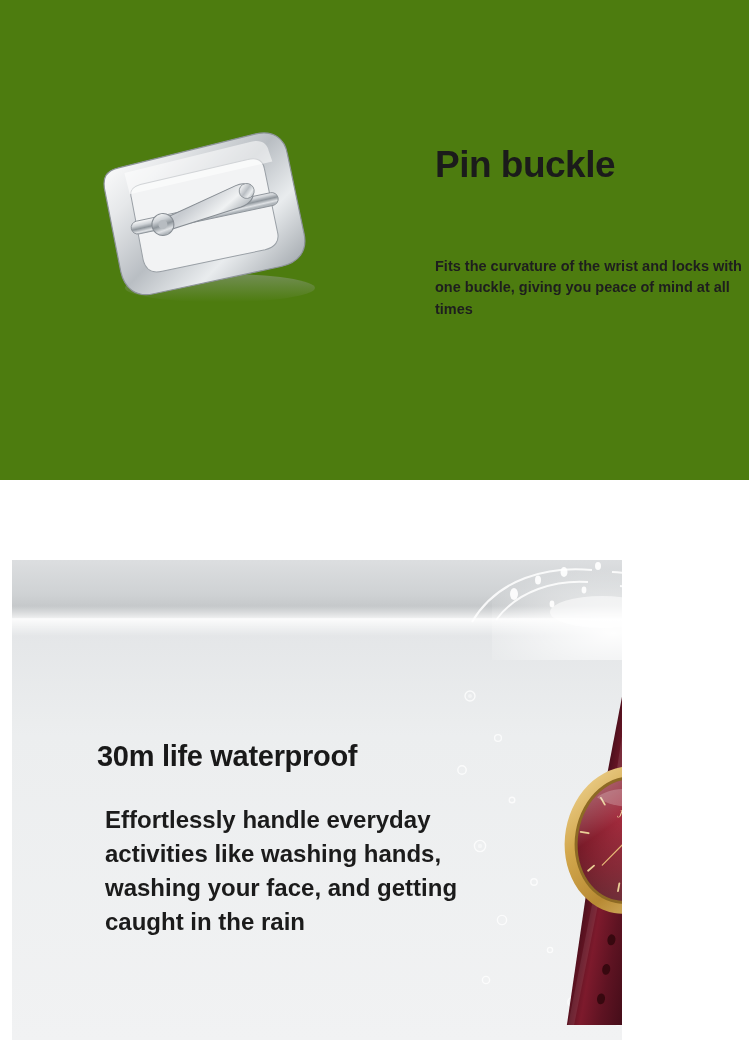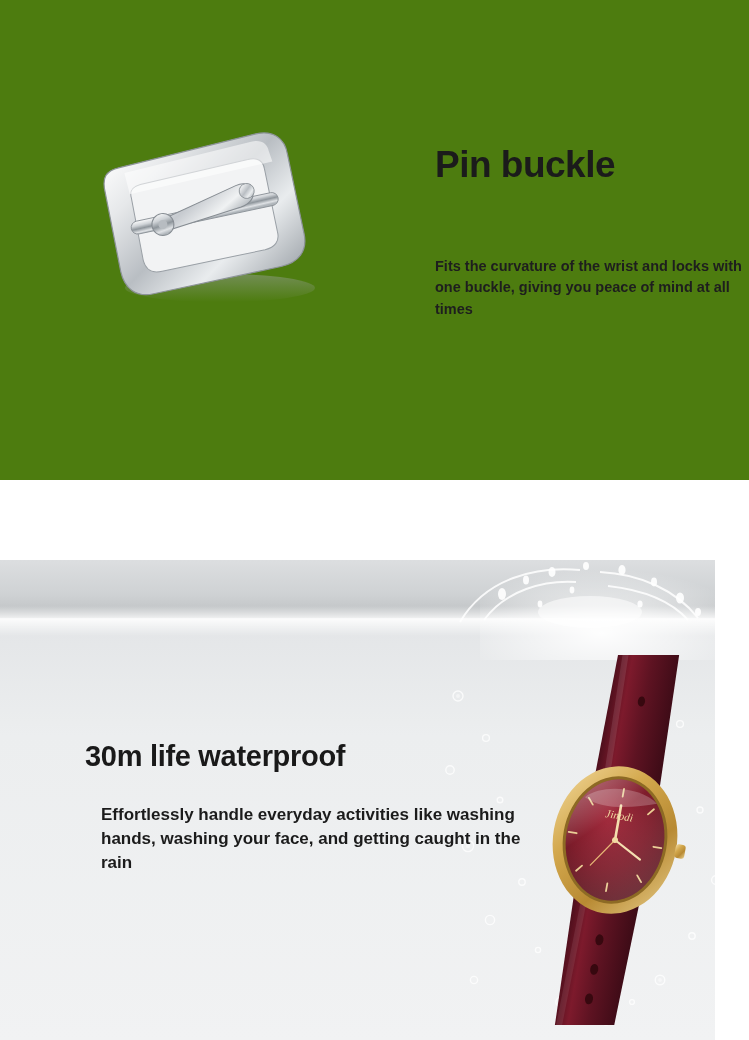--- a/index.html
+++ b/index.html
@@ -55,23 +55,23 @@
     font-size: 14.5px;
     font-weight: bold;
     color: #1e1e1e;
     line-height: 1.5;
     width: 330px;
   }
 
   
   .panel-water {
     position: absolute;
-    left: 0;
+    left: 12px;
     top: 560px;
-    width: 715px;
+    width: 610px;
     height: 480px;
     overflow: hidden;
     background: #e9eaec;
   }
   .water-sky {
     position: absolute;
     left: 0; top: 0;
     width: 749px; height: 62px;
     background: linear-gradient(180deg, #dcdee0 0%, #cfd2d4 55%, #b9bcbe 100%);
   }
@@ -116,23 +116,23 @@
   }
   .water-title {
     margin: 0;
     font-size: 29px;
     font-weight: bold;
     color: #191919;
     letter-spacing: -0.3px;
     white-space: nowrap;
   }
   .water-desc {
-    margin: 16px;
+    margin: 8px;
     margin-top: 30px;
-    font-size: 17px;
+    font-size: 24px;
     font-weight: bold;
     color: #1b1b1b;
     line-height: 1.42;
     width: 420px;
   }
 
   
   .watch-wrap {
     position: absolute;
     left: 500px;

